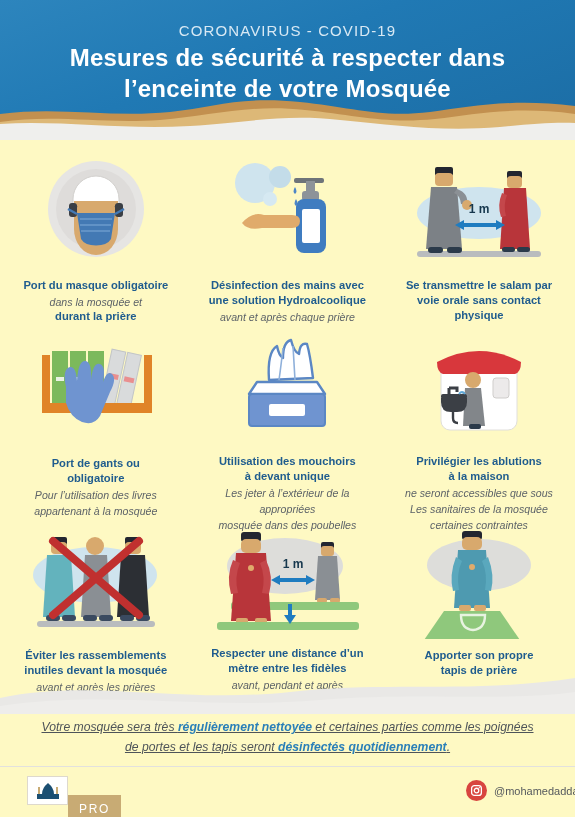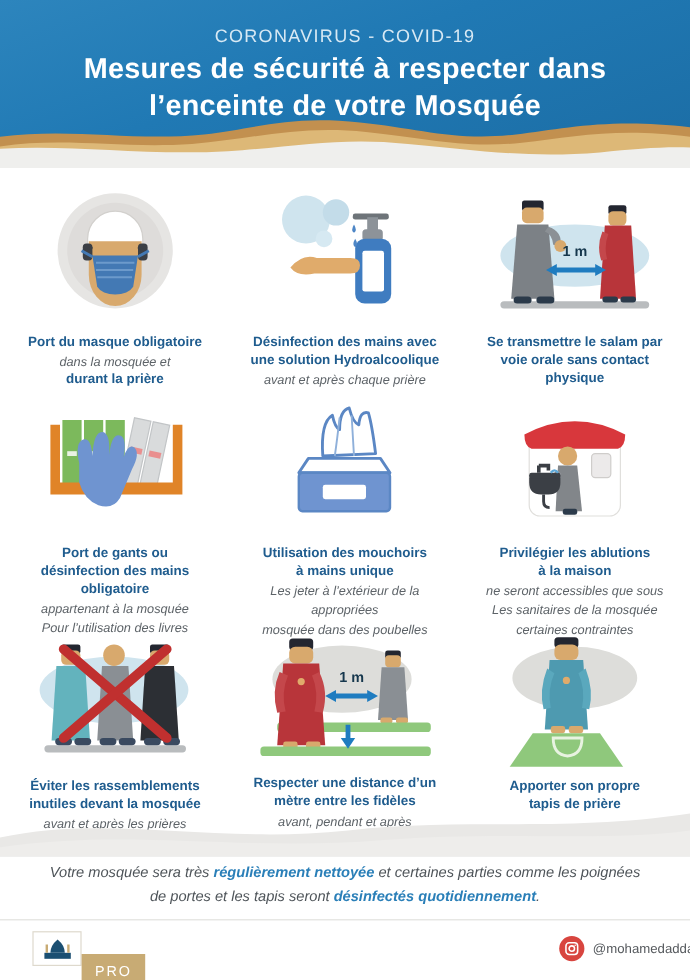--- a/index.html
+++ b/index.html
@@ -1,21 +1,21 @@
 <!DOCTYPE html>
 <html><head>
 <meta charset="utf-8">
 <style>
   html,body{margin:0;padding:0;}
   body{
     width:575px;height:817px;overflow:hidden;
     font-family:"Liberation Sans","DejaVu Sans",sans-serif;
     background:#efeeec;
   }
-  .poster{position:relative;width:575px;height:817px;background:#ffffff;overflow:hidden;}
+  .poster{position:relative;width:575px;height:817px;background:#fef9c3;overflow:hidden;}
 
   
   .header{
     position:absolute;left:0;top:0;width:575px;height:120px;
     background:linear-gradient(160deg,#2d85bd 0%,#2079b4 45%,#1c6ea6 100%);
   }
   .kicker{
     position:absolute;top:22px;left:0;width:575px;text-align:center;
     color:#d8e9f4;font-size:15px;letter-spacing:1.1px;font-weight:400;
   }
@@ -38,21 +38,21 @@
   .cap .s{color:#5d6368;font-style:italic;font-size:10.6px;line-height:1.33;margin-top:2px;}
 
   .row.r1{height:186px;}
   .row.r2{height:186px;}
   .row.r3{height:178px;}
 
   
   .wavebot{position:absolute;left:0;top:672px;width:575px;height:42px;}
   .note{
     position:absolute;left:38px;top:718px;width:499px;text-align:center;
-    color:#4e5459;font-style:italic;font-size:12.2px;line-height:1.62;
+    color:#4e5459;font-style:italic;font-size:12.2px;line-height:1.62;text-decoration:underline;
   }
   .note b{color:#2a7fb8;font-style:italic;font-weight:bold;}
 
   
   .bottom{position:absolute;left:0;top:770px;width:575px;height:47px;}
   .logobox{position:absolute;left:27px;top:6px;display:flex;align-items:center;height:29px;}
   .logo-mark{
     width:41px;height:29px;background:#ffffff;border:1px solid #ded9cd;
     display:flex;align-items:center;justify-content:center;box-sizing:border-box;
   }
@@ -189,40 +189,39 @@
               <rect x="96" y="14" width="14" height="56" fill="#d9dbdc" stroke="#c2c5c7"></rect>
               <rect x="82" y="38" width="10" height="5" fill="#e98f8f"></rect>
               <rect x="98" y="38" width="10" height="5" fill="#e98f8f"></rect>
             </g>
             <path d="M16,18 h8 v48 h94 v-48 h8 v58 h-110 z" fill="#e08428"></path>
             <path d="M40,50 q-4,-18 4,-20 q6,-1 7,14 q1,-20 8,-20 q7,0 6,19 q2,-18 9,-16 q6,2 3,18 q4,-12 9,-8 q5,5 -2,18 l-10,24 q-6,10 -18,6 q-12,-5 -16,-19 z" fill="#6f94d0"></path>
           </svg>
         </div>
         <div class="cap">
           <div class="t">Port de gants ou</div>
-          <div class="t">désinfection des mains</div>
           <div class="t">obligatoire</div>
+          <div class="s">Pour l’utilisation des livres</div>
           <div class="s">appartenant à la mosquée</div>
-          <div class="s">Pour l’utilisation des livres</div>
         </div>
       </div>
 
       <div class="cell">
         <div class="art">
           <svg width="120" height="110" viewBox="0 0 120 110">
             <path d="M42,44 q-2,-28 8,-34 q2,10 6,12 q0,-16 8,-18 q3,12 8,14 q1,-12 8,-10 q3,10 6,34z" fill="#ffffff" stroke="#5b87c4" stroke-width="2.4" stroke-linejoin="round"></path>
             <path d="M56,12 q-2,18 -4,32 M66,10 q1,18 2,34" stroke="#8fb0da" stroke-width="1.6" fill="none"></path>
             <path d="M30,46 h60 l8,12 h-76 z" fill="#ffffff" stroke="#5b87c4" stroke-width="2.4" stroke-linejoin="round"></path>
             <rect x="22" y="58" width="76" height="32" rx="3" fill="#6f94d0" stroke="#5b87c4" stroke-width="2"></rect>
             <rect x="42" y="68" width="36" height="12" rx="2" fill="#ffffff"></rect>
           </svg>
         </div>
         <div class="cap">
           <div class="t">Utilisation des mouchoirs</div>
-          <div class="t">à mains unique</div>
+          <div class="t">à devant unique</div>
           <div class="s">Les jeter à l’extérieur de la</div>
           <div class="s">appropriées</div>
           <div class="s">mosquée dans des poubelles</div>
         </div>
       </div>
 
       <div class="cell">
         <div class="art">
           <svg width="120" height="110" viewBox="0 0 120 110">
             <rect x="22" y="24" width="76" height="70" rx="9" fill="#ffffff" stroke="#e0dfdc"></rect>

